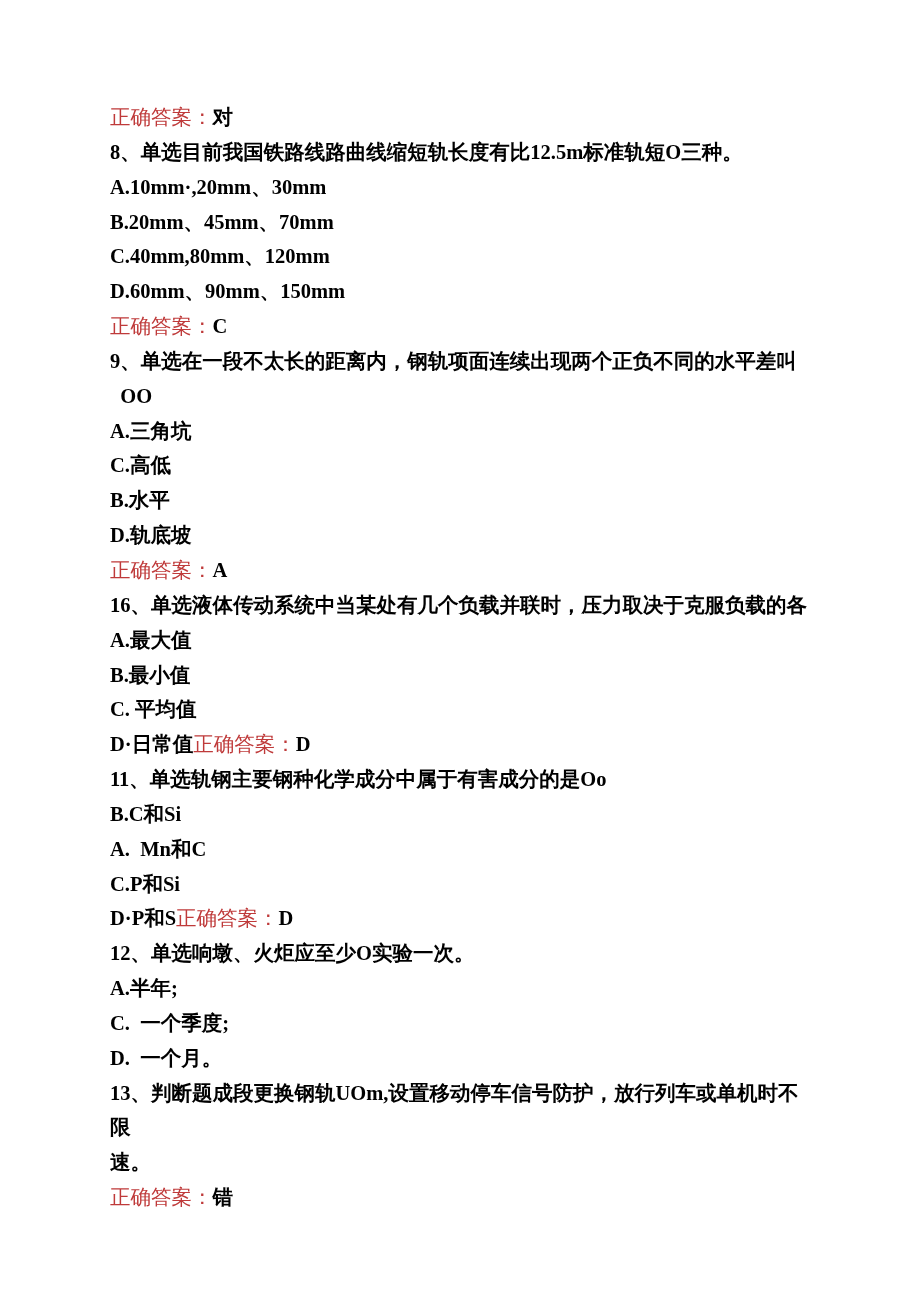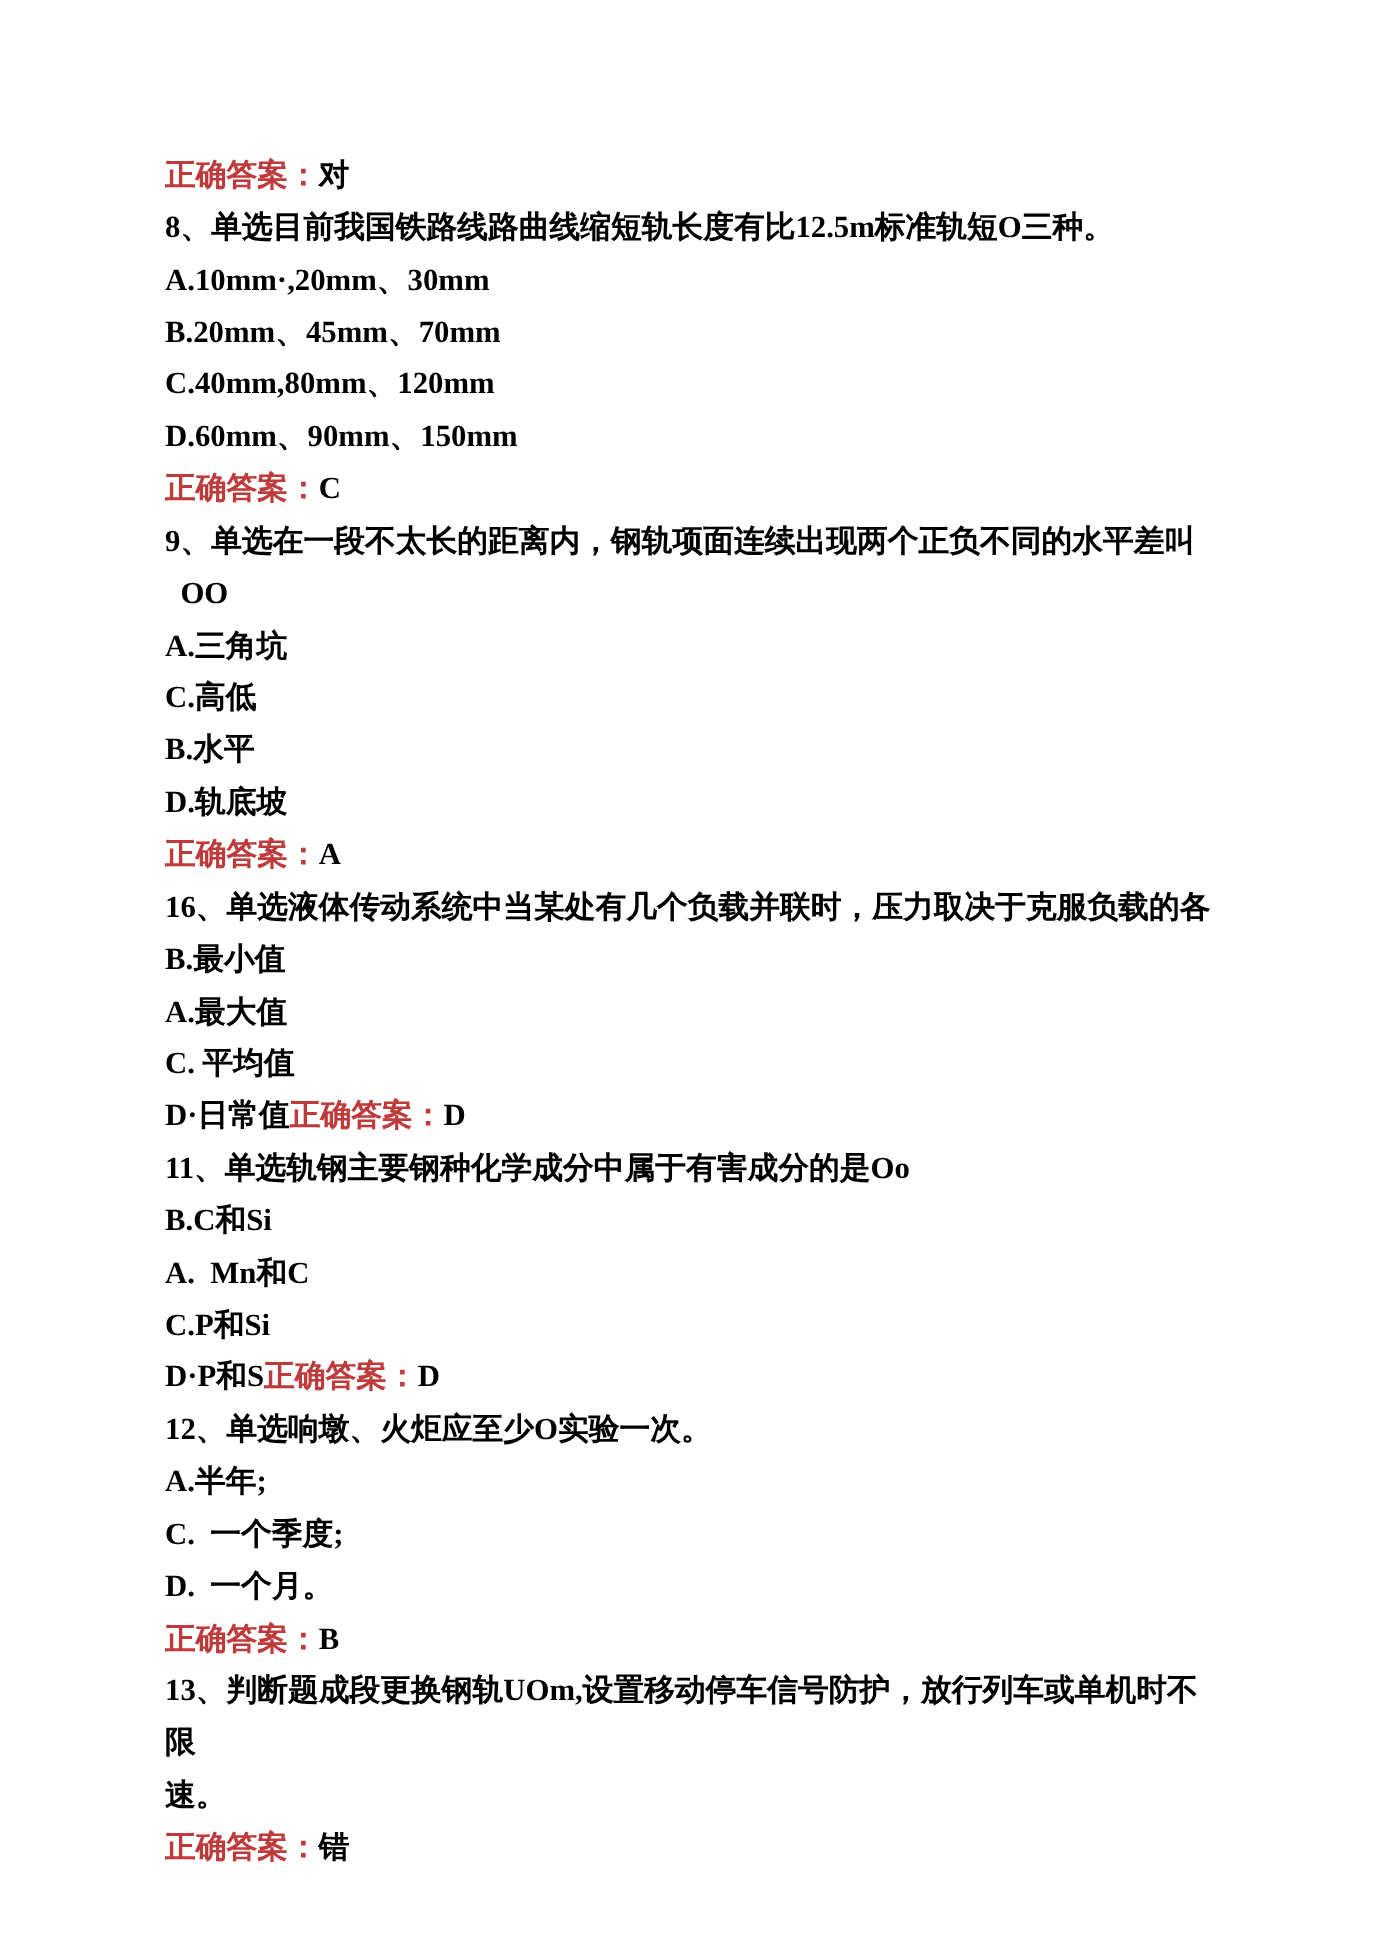--- a/index.html
+++ b/index.html
@@ -11,21 +11,21 @@
   .page {
     padding: 100px 110px 60px 110px;
     font-family: "Songti SC", "SimSun", serif;
     font-size: 20.5px;
     line-height: 1.7;
     color: #000000;
     font-weight: 700;
   }
   .answer-label {
     color: #bf3a3a;
-    font-weight: 700;
+    font-weight: 400;
   }
   .line {
     margin: 0;
   }
   .opt {
     margin: 0;
   }
 </style>
 </head>
 <body>
@@ -49,42 +49,39 @@
   <p class="line">&nbsp;&nbsp;OO</p>
   <p class="opt">A.三角坑</p>
   <p class="opt">C.高低</p>
   <p class="opt">B.水平</p>
   <p class="opt">D.轨底坡</p>
   <p class="line">
     <span class="answer-label">正确答案：</span><span>A</span>
   </p>
 
   <p class="line">16、单选液体传动系统中当某处有几个负载并联时，压力取决于克服负载的各</p>
+  <p class="opt">A.最大值</p>
   <p class="opt">B.最小值</p>
-  <p class="opt">A.最大值</p>
   <p class="opt">C. 平均值</p>
   <p class="line">
     <span>D·日常值</span><span class="answer-label">正确答案：</span><span>D</span>
   </p>
 
   <p class="line">11、单选轨钢主要钢种化学成分中属于有害成分的是Oo</p>
   <p class="opt">B.C和Si</p>
   <p class="opt">A.&nbsp; Mn和C</p>
   <p class="opt">C.P和Si</p>
   <p class="line">
     <span>D·P和S</span><span class="answer-label">正确答案：</span><span>D</span>
   </p>
 
   <p class="line">12、单选响墩、火炬应至少O实验一次。</p>
   <p class="opt">A.半年;</p>
   <p class="opt">C.&nbsp; 一个季度;</p>
   <p class="opt">D.&nbsp; 一个月。</p>
-  <p class="line">
-    <span class="answer-label">正确答案：</span><span>B</span>
-  </p>
 
   <p class="line">13、判断题成段更换钢轨UOm,设置移动停车信号防护，放行列车或单机时不限</p>
   <p class="line">速。</p>
   <p class="line">
     <span class="answer-label">正确答案：</span><span>错</span>
   </p>
 
 </div>
 
 </body></html>

